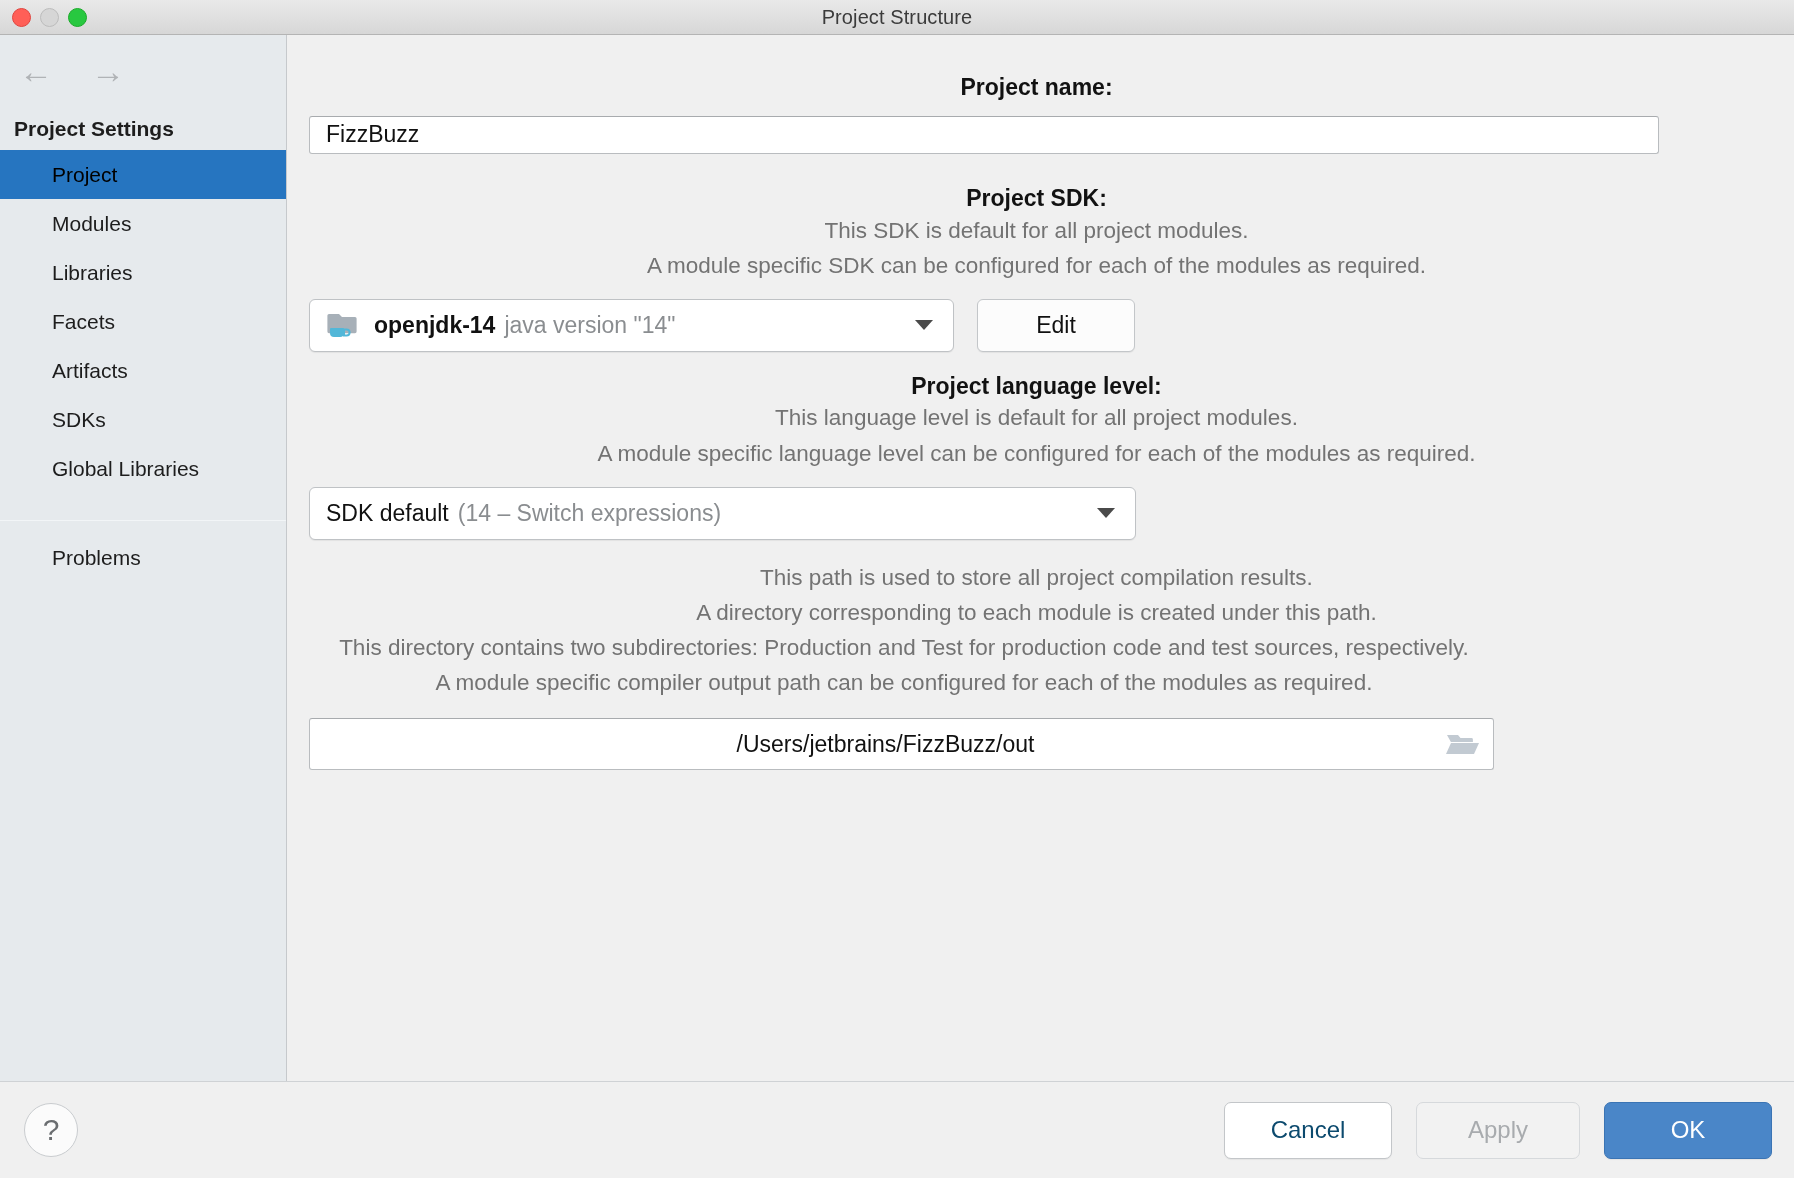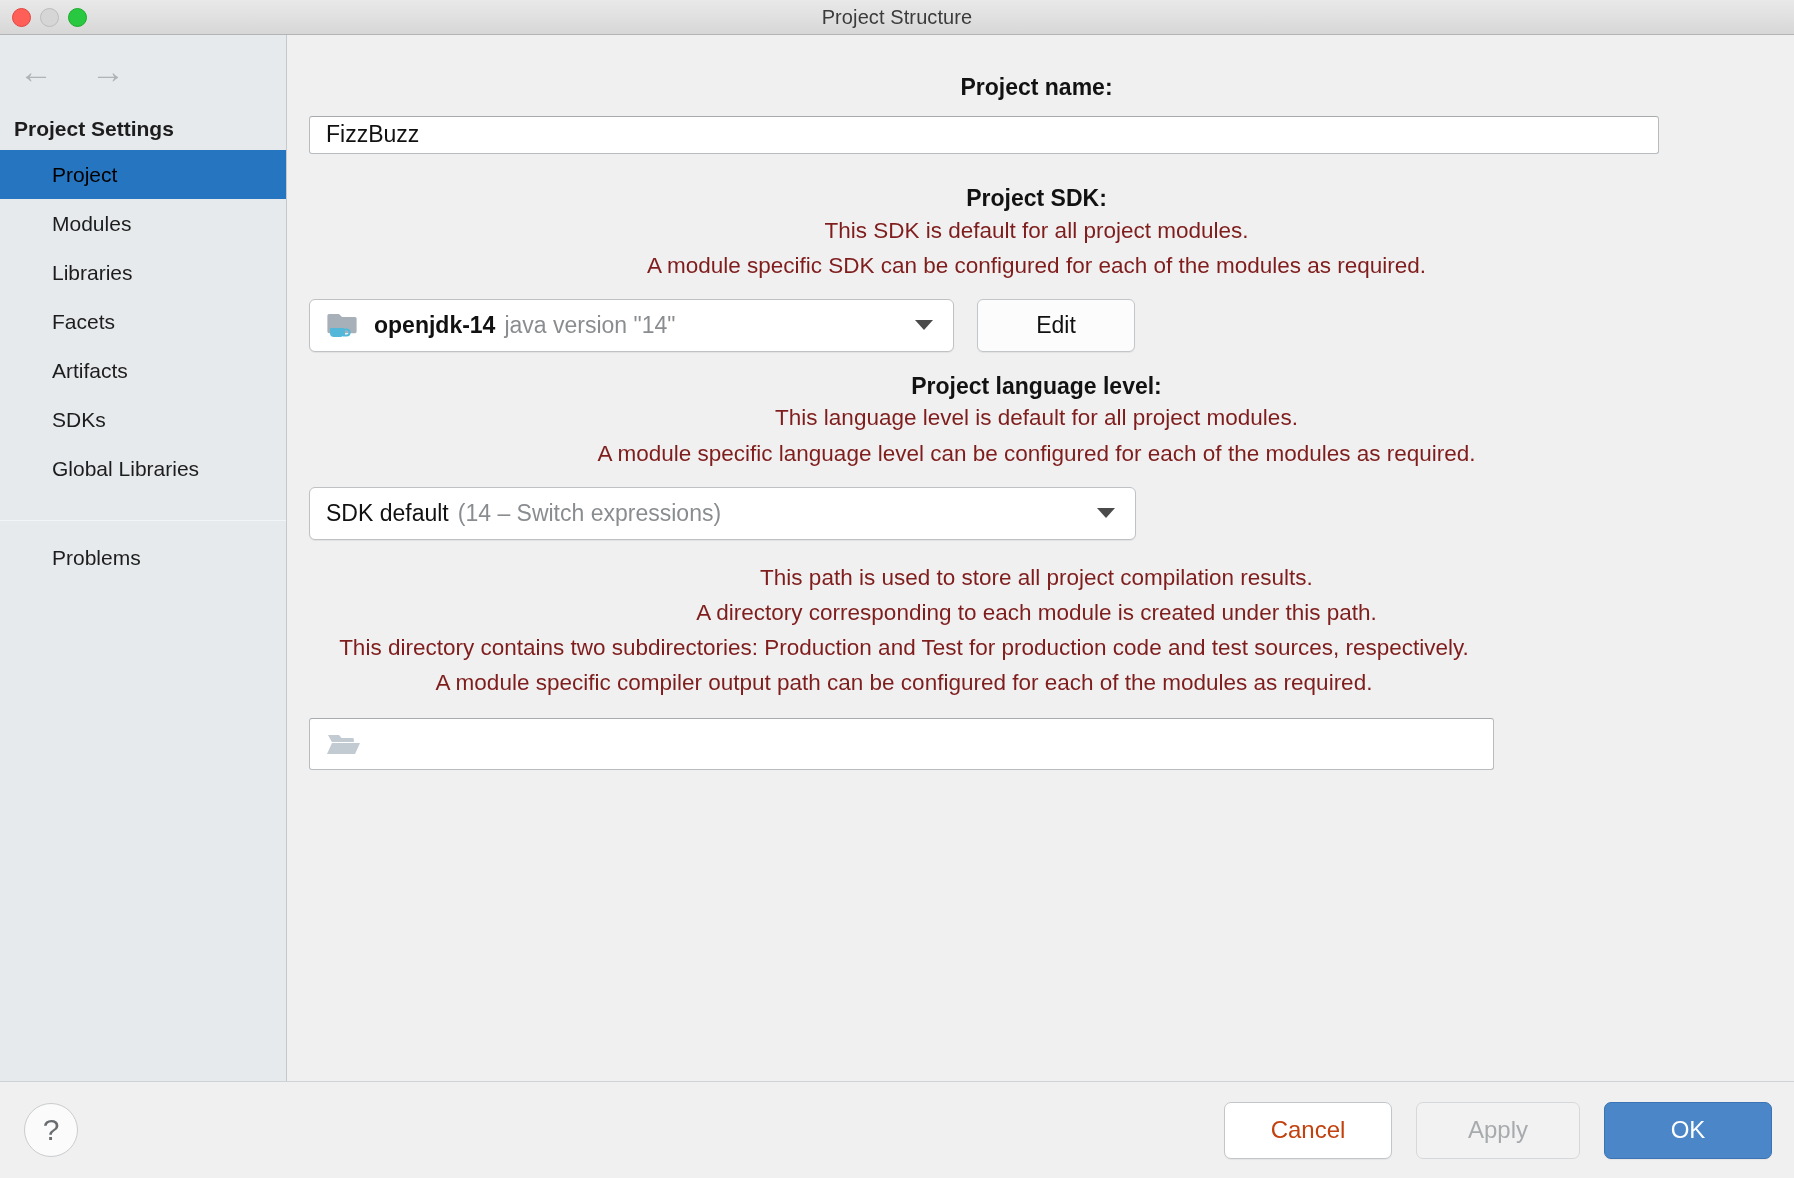--- a/index.html
+++ b/index.html
@@ -127,21 +127,21 @@
   .c-inner { padding: 0 30px 0 22px; text-align: center; }
 
   .label-bold {
     font-size: 23px;
     font-weight: bold;
     color: #121212;
     line-height: 1.25;
   }
   .desc {
     font-size: 22.5px;
-    color: #7f1d1d;
+    color: #737373;
     line-height: 1.56;
   }
 
   
   .textfield {
     margin-top: 14px;
     height: 38px;
     background: #ffffff;
     border: 1px solid #b9bcbf;
     border-top-color: #a8abae;
@@ -242,21 +242,21 @@
     gap: 24px;
   }
   .fbtn {
     height: 57px;
     min-width: 158px;
     border-radius: 7px;
     font-size: 24px;
     display: flex; align-items: center; justify-content: center;
     border: 1px solid #c3c6c9;
     background: #ffffff;
-    color: #c2410c;
+    color: #0c4a6e;
     box-shadow: 0 1px 1px rgba(0,0,0,0.05);
   }
   .fbtn.disabled {
     background: #f2f2f2;
     color: #a8abae;
     border-color: #d6d9dc;
     box-shadow: none;
   }
   .fbtn.primary {
     background: #4a86c8;
@@ -363,20 +363,21 @@
         </div>
 
         <div class="gap-md"></div>
 
         <div class="desc">This path is used to store all project compilation results.</div>
         <div class="desc">A directory corresponding to each module is created under this path.</div>
         <div class="desc" style="max-width:1190px;">This directory contains two subdirectories: Production and Test for production code and test sources, respectively.</div>
         <div class="desc" style="max-width:1190px;">A module specific compiler output path can be configured for each of the modules as required.</div>
 
         <div id="compiler-output-field">
+          <span class="path">/Users/jetbrains/FizzBuzz/out</span>
           <span style="display:flex;">
             <svg class="icon-svg" width="36" height="28" viewBox="0 0 36 28" xmlns="http://www.w3.org/2000/svg">
               <path d="M2 5 h11 l2.5 3 h11 a1.4 1.4 0 0 1 1.4 1.4 v2.6 h-22 z" fill="#c2cad2"></path>
               <path d="M6 13 h28 l-5 11 h-28 z" fill="#c2cad2"></path>
             </svg>
           </span>
         </div>
 
       </div>
     </div>

